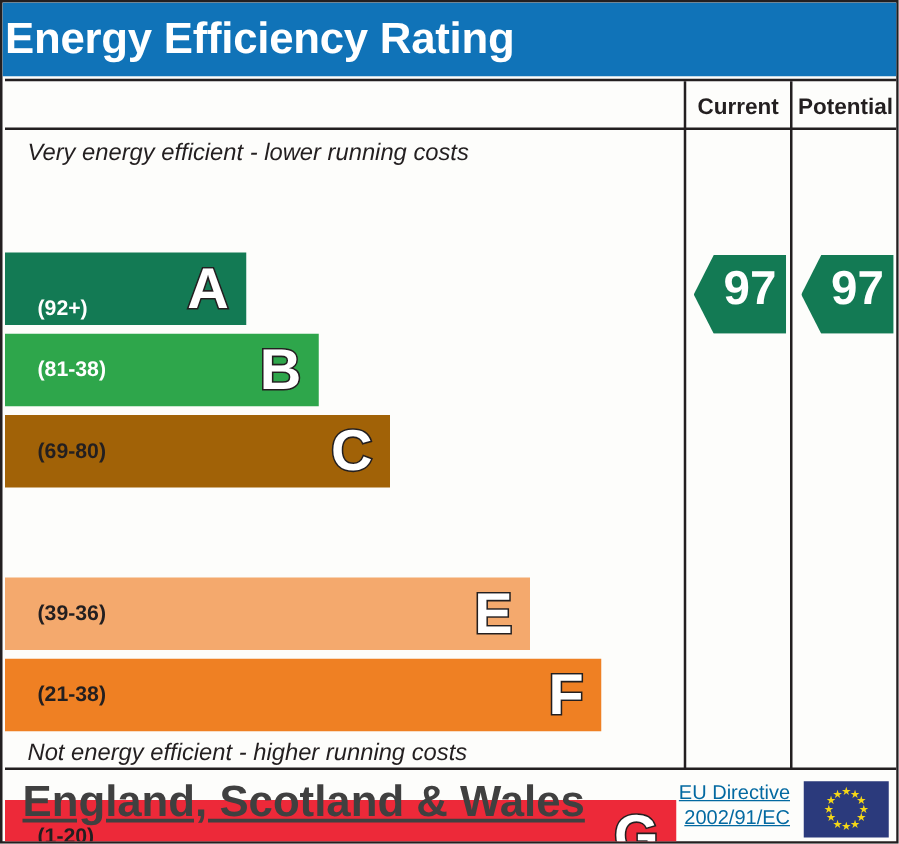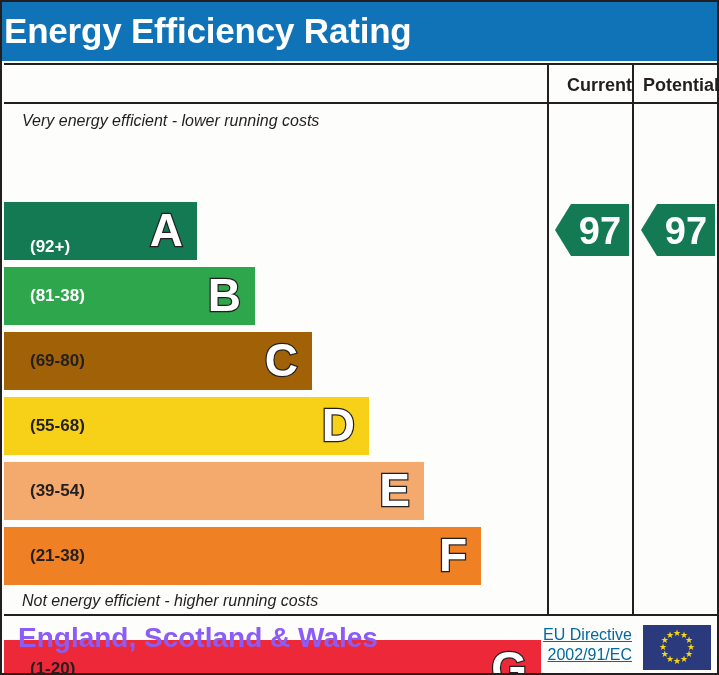--- a/index.html
+++ b/index.html
@@ -74,31 +74,31 @@
   }
 
   .colhead {
     position: absolute;
     top: 5px;
     height: 30px;
     line-height: 30px;
     font-size: 18px;
     font-weight: bold;
     color: #231f20;
-    text-align: right;
+    text-align: center;
     white-space: nowrap;
   }
   .colhead.current   { left: 545px; width: 83px; }
   .colhead.potential { left: 630px; width: 85px; }
 
   
   .caption {
     position: absolute;
     left: 18px;
-    font-size: 16px;
+    font-size: 19px;
     font-style: italic;
     color: #231f20;
     white-space: nowrap;
   }
   .caption.top    { top: 47px; }
   .caption.bottom { top: 527px; }
 
   
   .band {
     position: absolute;
@@ -124,21 +124,21 @@
     font-size: 46px;
     font-weight: bold;
     color: #ffffff;
     -webkit-text-stroke: 2.5px #231f20;
     paint-order: stroke fill;
   }
 
   
   .arrow {
     position: absolute;
-    height: 52px;
+    height: 63px;
     top: 139px;
     clip-path: polygon(16px 0, 100% 0, 100% 100%, 16px 100%, 0 50%);
   }
   .arrow .val {
     position: absolute;
     left: 16px;
     right: 0;
     top: 0;
     height: 56px;
     line-height: 54px;
@@ -157,24 +157,25 @@
     top: 612px;
     width: 715px;
     height: 59px;
     border-top: 2px solid #231f20;
     box-sizing: border-box;
   }
   .footer .region {
     position: absolute;
     left: 14px;
     top: 6px;
-    font-size: 28px;
-    font-weight: bold;
-    color: #8b5cf6;
-    white-space: nowrap;
+    font-size: 35px;
+    font-weight: bold;
+    color: #404040;
+    white-space: nowrap;
+    text-decoration: underline;
   }
   .footer .directive {
     position: absolute;
     left: 518px;
     top: 9px;
     width: 110px;
     font-size: 16px;
     color: #0369a1;
     text-align: right;
     line-height: 20px;
@@ -224,26 +225,22 @@
       <span class="letter">A</span>
     </div>
     <div class="band" id="band-b" style="top: 202px; width: 251px; background: rgb(46, 166, 75);">
       <span class="range" style="color: rgb(255, 255, 255);">(81-38)</span>
       <span class="letter">B</span>
     </div>
     <div class="band" id="band-c" style="top: 267px; width: 308px; background: #a16207;">
       <span class="range" style="color: rgb(35, 31, 32);">(69-80)</span>
       <span class="letter">C</span>
     </div>
-    <div class="band" id="band-d" style="top: 332px; width: 365px; background: rgb(247, 209, 23);">
-      <span class="range" style="color: rgb(35, 31, 32);">(55-68)</span>
-      <span class="letter">D</span>
-    </div>
     <div class="band" id="band-e" style="top: 397px; width: 420px; background: rgb(244, 169, 109);">
-      <span class="range" style="color: rgb(35, 31, 32);">(39-54)</span>
+      <span class="range" style="color: rgb(35, 31, 32);">(39-36)</span>
       <span class="letter">E</span>
     </div>
     <div class="band" id="band-f" style="top: 462px; width: 477px; background: rgb(239, 128, 35);">
       <span class="range" style="color: rgb(35, 31, 32);">(21-38)</span>
       <span class="letter">F</span>
     </div>
     <div class="band" id="band-g" style="top: 527px; width: 537px; background: rgb(237, 41, 57); margin-top: 48px;">
       <span class="range" style="color: rgb(35, 31, 32);">(1-20)</span>
       <span class="letter">G</span>
     </div>

